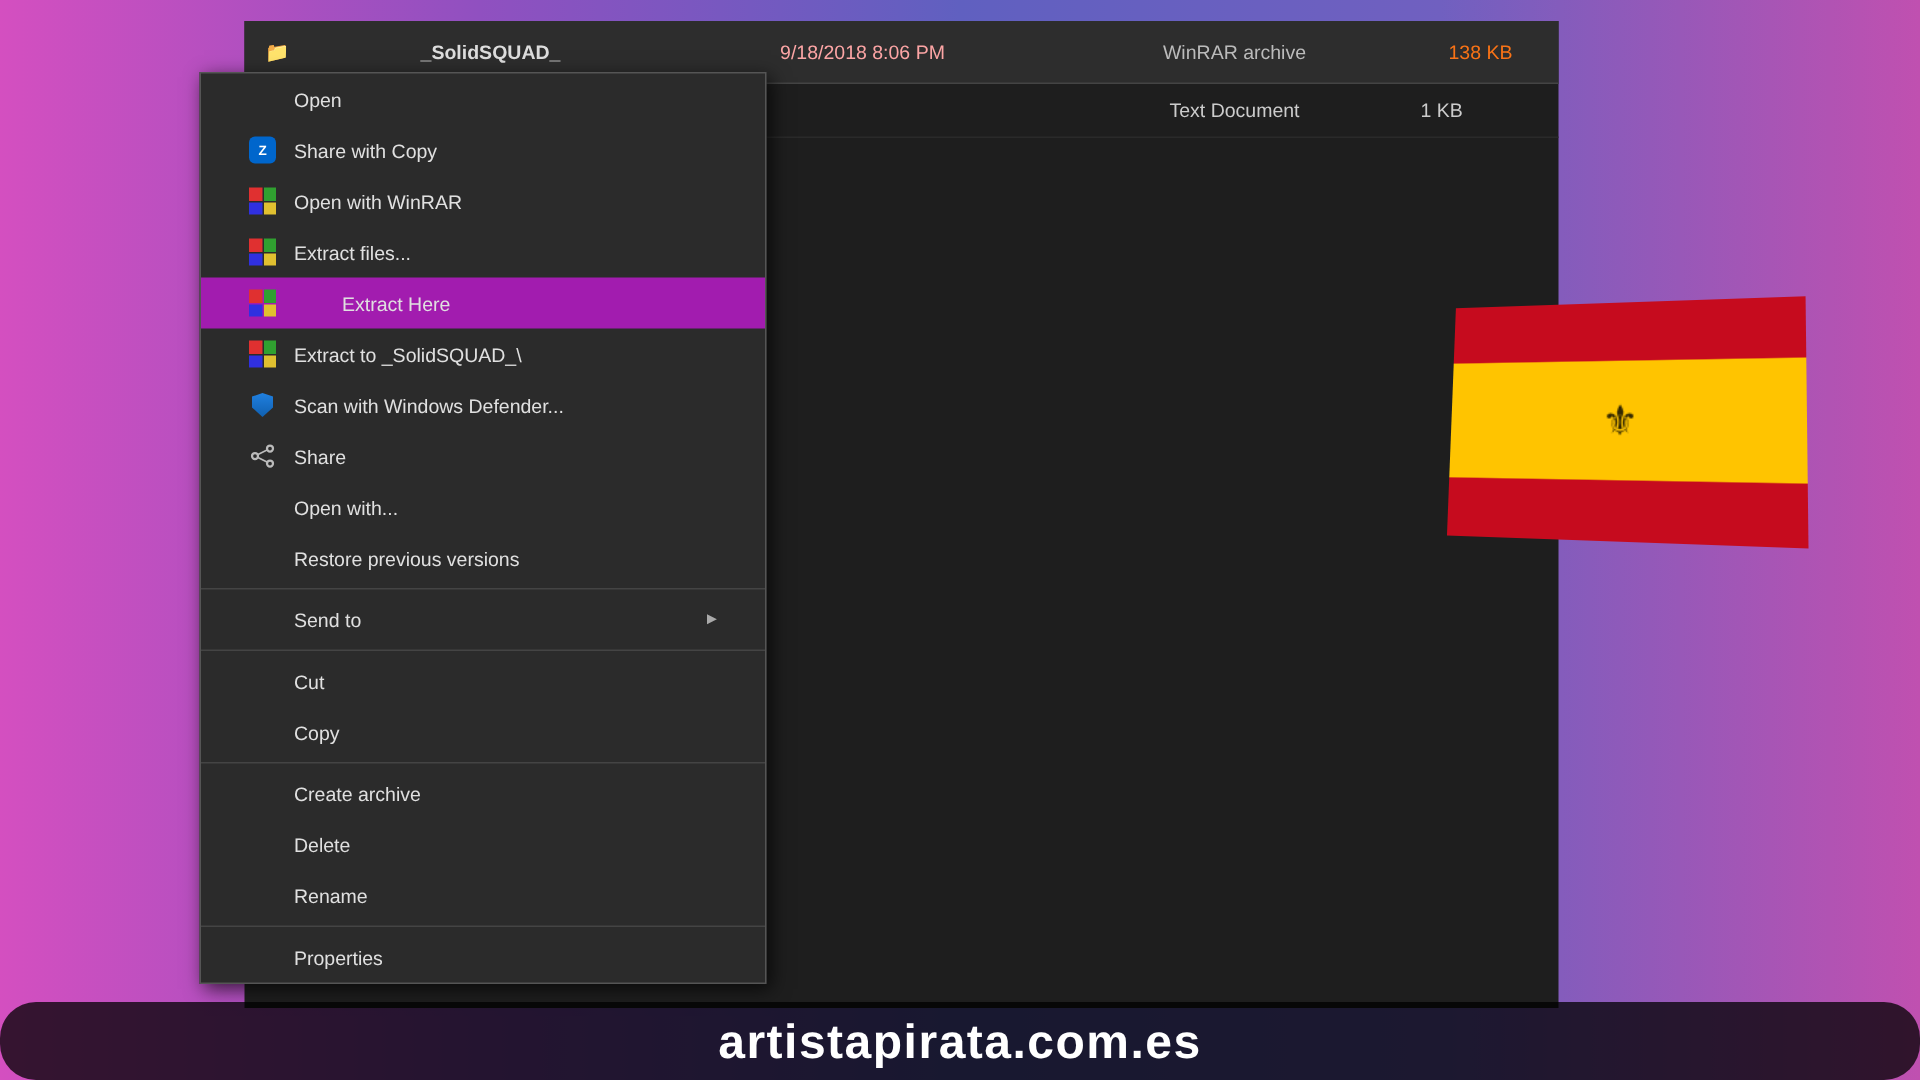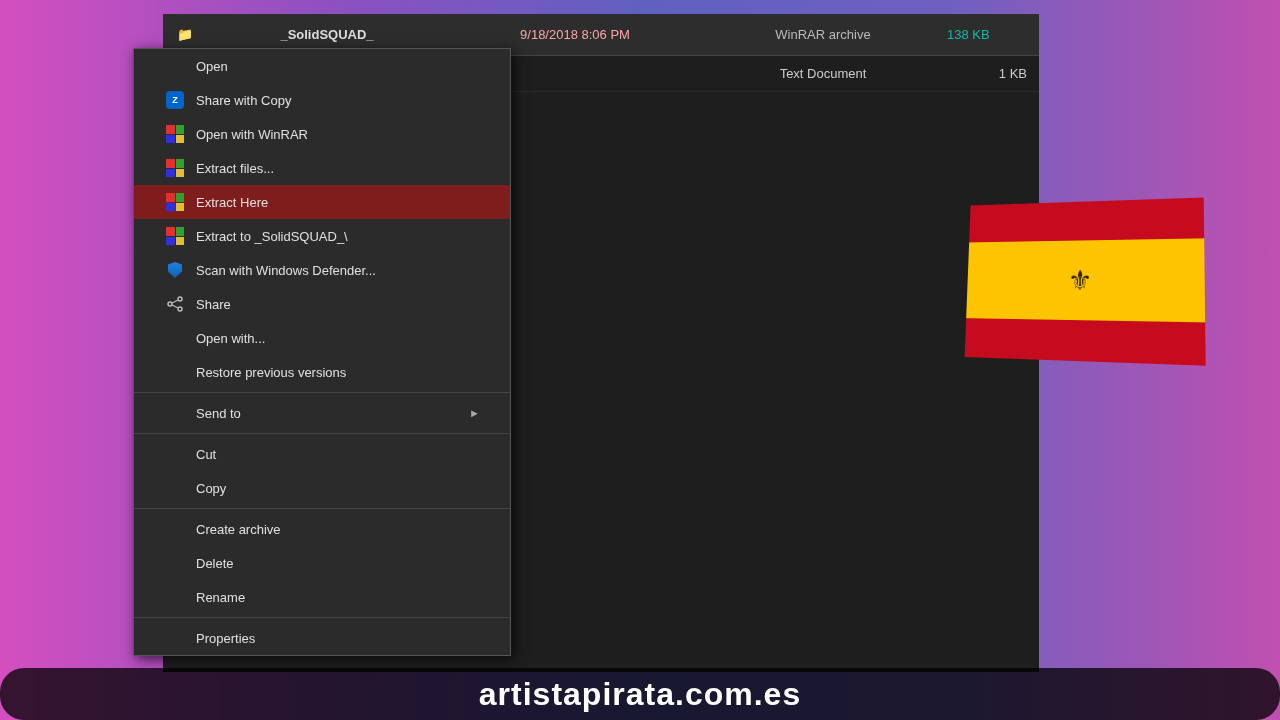--- a/index.html
+++ b/index.html
@@ -61,22 +61,22 @@
       text-align: center;
       color: #fca5a5;
     }
     .title-bar-type {
       flex: 1;
       text-align: center;
       color: #bbb;
     }
     .title-bar-size {
       width: 80px;
-      text-align: left;
-      color: #14b8a6;
+      text-align: center;
+      color: #f97316;
     }
 
     
     .file-row {
       display: flex;
       align-items: center;
       height: 36px;
       padding: 0 12px;
       color: #ccc;
       font-size: 13px;
@@ -101,21 +101,20 @@
     .file-date {
       flex: 1;
       text-align: center;
     }
     .file-type {
       flex: 1;
       text-align: center;
     }
     .file-size {
       width: 80px;
-      text-align: right;
     }
 
     
     .context-menu {
       position: absolute;
       top: 48px;
       left: 133px;
       width: 378px;
       background: #2b2b2b;
       border: 1px solid #555;
@@ -126,21 +125,22 @@
     }
 
     .menu-item {
       display: flex;
       align-items: center;
       padding: 6px 30px;
       cursor: pointer;
       min-height: 32px;
     }
     .menu-item.highlighted {
-      background: #7f1d1d;
+      background: #a21caf;
+      gap: 32px;
     }
     .menu-item .menu-icon {
       width: 22px;
       height: 22px;
       margin-right: 10px;
       display: flex;
       align-items: center;
       justify-content: center;
       flex-shrink: 0;
     }

